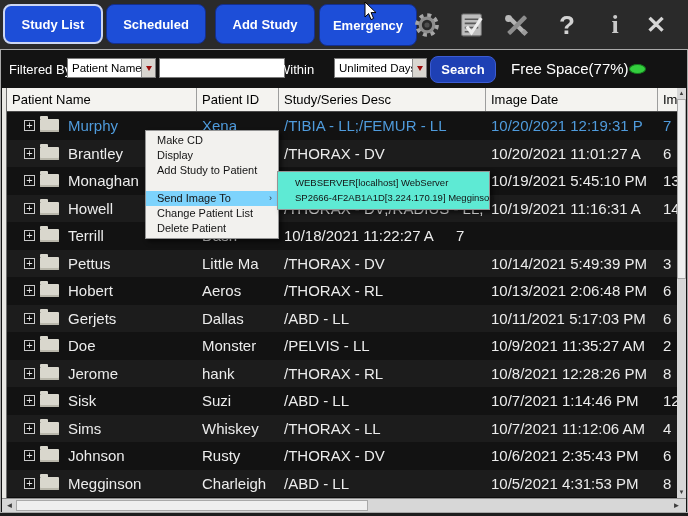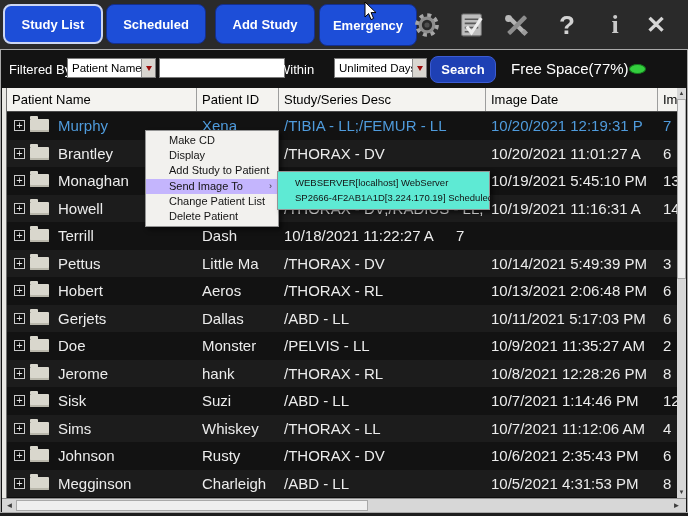--- a/index.html
+++ b/index.html
@@ -58,21 +58,21 @@
   .hc{box-sizing:border-box;border-right:1px solid #9d9d9d;font-size:13px;color:#000;
     display:flex;align-items:center;padding-left:5px;white-space:nowrap;overflow:hidden;}
   .c0{width:190px;}.c1{width:82px;}.c2{width:207px;}.c3{width:172px;}.c4{width:19px;border-right:none;}
   .rows{position:absolute;left:5px;top:24px;width:670px;height:386px;overflow:hidden;}
   .row{height:27.5px;display:flex;align-items:center;font-size:15px;color:#ececec;}
   .row:nth-child(odd){background:#121212;}
   .row:nth-child(even){background:#1c1c1c;}
   .cell{box-sizing:border-box;height:100%;display:flex;align-items:center;
     padding-left:5px;white-space:nowrap;overflow:hidden;}
   .row.selected{color:#4f9bdc;}
-  .namecell{padding-left:7px;}
+  .namecell{padding-left:17px;}
   .expand{width:11px;height:11px;flex:none;border:1px solid #c9c9c9;background:#101010;
     color:#e3e3e3;font-size:11px;line-height:9px;text-align:center;margin-right:5px;box-sizing:border-box;}
   .expand::before{content:"+";}
   .folder{width:19px;height:13px;flex:none;background:#d9d7cd;border-radius:1px;
     position:relative;margin-right:9px;box-shadow:inset 0 -2px 0 #b9b7ab;}
   .folder::before{content:"";position:absolute;left:0;top:-3px;width:8px;height:3px;
     background:#d9d7cd;border-radius:1px 1px 0 0;}
 
   
   .vsb{position:absolute;left:675px;top:0;width:9px;height:410px;background:#d7d7d7;}
@@ -85,22 +85,22 @@
   .hsb-arrow{position:absolute;top:0;width:13px;height:13px;font-size:8px;color:#3d3d3d;
     text-align:center;line-height:13px;}
   .hsb-left{left:1px;}.hsb-right{left:668px;}
   .hsb-thumb{position:absolute;left:14px;top:1px;width:352px;height:11px;background:#efefef;
     border:1px solid #a9a9a9;box-sizing:border-box;}
 
   
   .ctx{position:absolute;left:145px;top:130px;width:132px;background:#f2f1ee;
     border:1px solid #949494;box-shadow:3px 3px 4px rgba(0,0,0,.5);padding:2px 0;z-index:10;}
   .ctx-item{height:15.2px;line-height:15.2px;font-size:11px;color:#141414;
-    padding-left:23px;position:relative;white-space:nowrap;cursor:default;}
-  .ctx-item.hl{background:#c4b5fd;}
+    padding-left:11px;position:relative;white-space:nowrap;cursor:default;}
+  .ctx-item.hl{background:#7dd3fc;margin-top:12px;}
   .ctx-sub-arrow{position:absolute;right:6px;top:0;font-size:9px;color:#333;}
   .submenu{position:absolute;left:277px;top:171px;width:211px;background:#5eead4;
     border:1px solid #949494;box-shadow:3px 3px 4px rgba(0,0,0,.5);padding:4px 0;z-index:11;}
   .sub-item{height:14.5px;line-height:14.5px;font-size:9.5px;color:#141414;
     padding-left:17px;white-space:nowrap;cursor:default;}
 
   .bottom-strip{position:absolute;left:0;top:513px;width:688px;height:3px;background:#1e1e1e;}
   .cursor{position:absolute;left:364px;top:2px;z-index:30;pointer-events:none;}
 </style>
 </head>
@@ -345,21 +345,21 @@
   <div class="ctx">
       <div class="ctx-item">Make CD</div>
       <div class="ctx-item">Display</div>
       <div class="ctx-item">Add Study to Patient</div>
       <div class="ctx-item hl">Send Image To<span class="ctx-sub-arrow">›</span></div>
       <div class="ctx-item">Change Patient List</div>
       <div class="ctx-item">Delete Patient</div>
     </div>
   <div class="submenu">
       <div class="sub-item">WEBSERVER[localhost] WebServer</div>
-      <div class="sub-item">SP2666-4F2AB1A1D[3.224.170.19] Scheduled</div>
+      <div class="sub-item">SP2666-4F2AB1A1D[3.224.170.19] Megginson</div>
     </div>
 
   <div class="bottom-strip"></div>
 
   <div class="cursor">
     <svg width="14" height="20" viewBox="0 0 14 20">
       <polygon points="1,0 1,15 4.6,11.6 7,17.6 9.6,16.4 7.1,10.6 12,10.6" fill="#fff" stroke="#000" stroke-width="1"></polygon>
     </svg>
   </div>
 </div>

